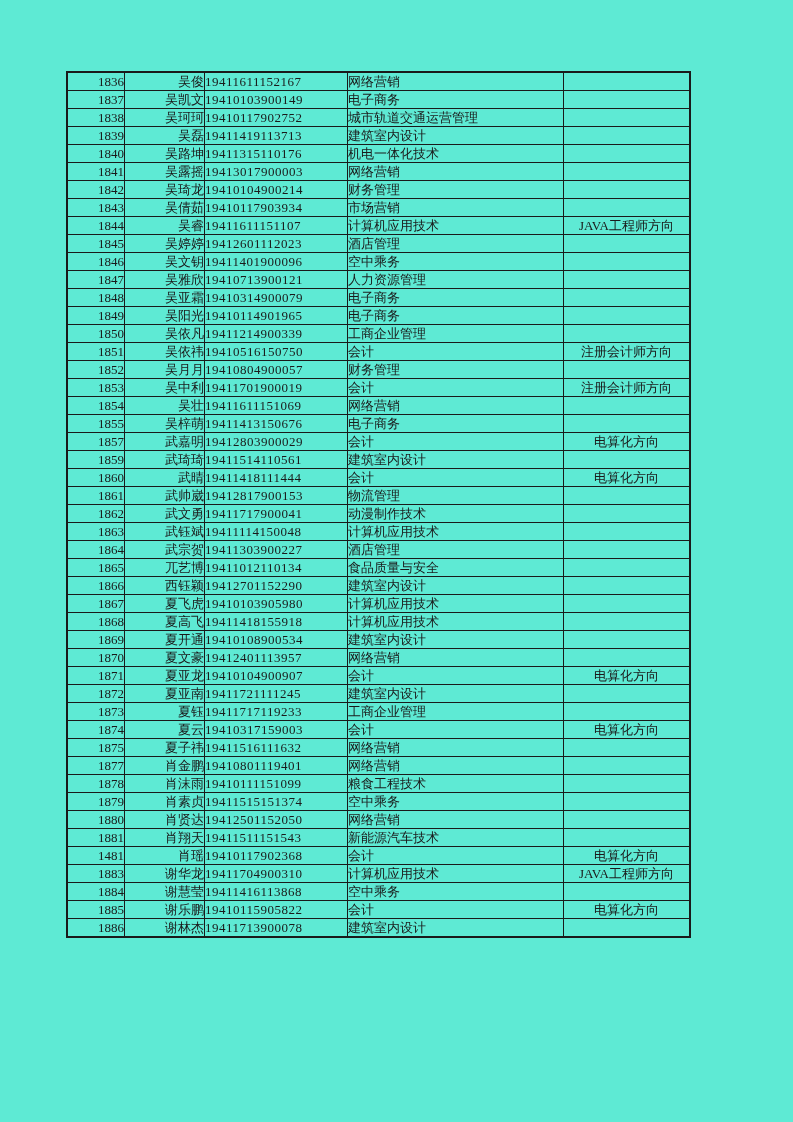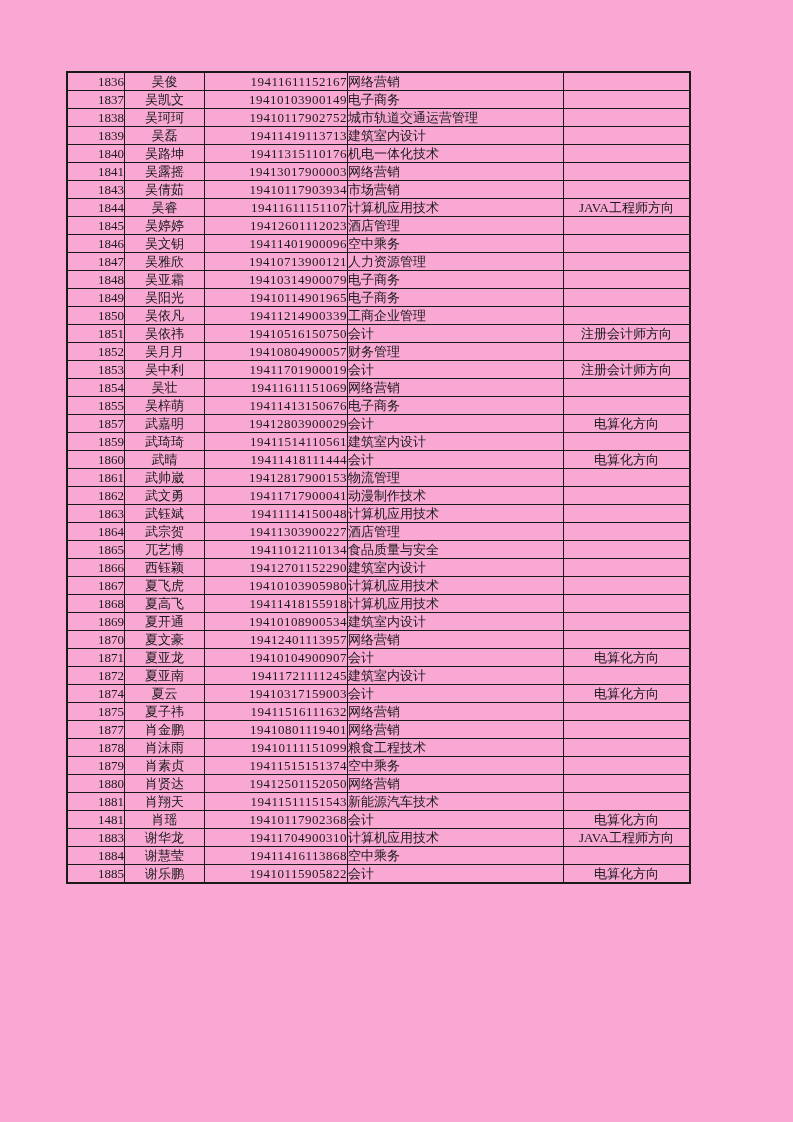--- a/index.html
+++ b/index.html
@@ -4,21 +4,21 @@
 <style>
   html, body {
     margin: 0;
     padding: 0;
     background: #ffffff;
   }
   .page {
     position: relative;
     width: 793px;
     height: 1122px;
-    background: #f9a8d4;
+    background: #5eead4;
     overflow: hidden;
     font-family: "Liberation Serif", "DejaVu Serif", serif;
   }
   table.roster {
     position: absolute;
     left: 66px;
     top: 71px;
     border-collapse: collapse;
     table-layout: fixed;
     width: 621px;
@@ -28,22 +28,22 @@
     border: 1px solid #1a1a1a;
     height: 17px;
     padding: 0;
     font-size: 13px;
     line-height: 17px;
     color: #1a1a1a;
     white-space: nowrap;
     overflow: hidden;
   }
   td.c0 { width: 56px;  text-align: right;  padding-right: 6px; }
-  td.c1 { width: 79px;  text-align: center;   padding-left: 4px; }
-  td.c2 { width: 142px; text-align: right; letter-spacing: 0.5px; margin-left: 22px; }
+  td.c1 { width: 79px;  text-align: right;   padding-left: 4px; }
+  td.c2 { width: 142px; text-align: left; letter-spacing: 0.5px; margin-left: 22px; }
   td.c3 { width: 215px; }
   td.c4 { width: 125px; text-align: center; margin-top: 48px; }
 </style>
 </head>
 <body>
 
 <div class="page">
   <table class="roster">
     <tbody id="roster-body">
         <tr>
@@ -82,20 +82,27 @@
           <td class="c4"></td>
         </tr>
         <tr>
           <td class="c0">1841</td>
           <td class="c1">吴露摇</td>
           <td class="c2">19413017900003</td>
           <td class="c3">网络营销</td>
           <td class="c4"></td>
         </tr>
         <tr>
+          <td class="c0">1842</td>
+          <td class="c1">吴琦龙</td>
+          <td class="c2">19410104900214</td>
+          <td class="c3">财务管理</td>
+          <td class="c4"></td>
+        </tr>
+        <tr>
           <td class="c0">1843</td>
           <td class="c1">吴倩茹</td>
           <td class="c2">19410117903934</td>
           <td class="c3">市场营销</td>
           <td class="c4"></td>
         </tr>
         <tr>
           <td class="c0">1844</td>
           <td class="c1">吴睿</td>
           <td class="c2">19411611151107</td>
@@ -278,20 +285,27 @@
           <td class="c4">电算化方向</td>
         </tr>
         <tr>
           <td class="c0">1872</td>
           <td class="c1">夏亚南</td>
           <td class="c2">19411721111245</td>
           <td class="c3">建筑室内设计</td>
           <td class="c4"></td>
         </tr>
         <tr>
+          <td class="c0">1873</td>
+          <td class="c1">夏钰</td>
+          <td class="c2">19411717119233</td>
+          <td class="c3">工商企业管理</td>
+          <td class="c4"></td>
+        </tr>
+        <tr>
           <td class="c0">1874</td>
           <td class="c1">夏云</td>
           <td class="c2">19410317159003</td>
           <td class="c3">会计</td>
           <td class="c4">电算化方向</td>
         </tr>
         <tr>
           <td class="c0">1875</td>
           <td class="c1">夏子祎</td>
           <td class="c2">19411516111632</td>
@@ -353,16 +367,23 @@
           <td class="c2">19411416113868</td>
           <td class="c3">空中乘务</td>
           <td class="c4"></td>
         </tr>
         <tr>
           <td class="c0">1885</td>
           <td class="c1">谢乐鹏</td>
           <td class="c2">19410115905822</td>
           <td class="c3">会计</td>
           <td class="c4">电算化方向</td>
+        </tr>
+        <tr>
+          <td class="c0">1886</td>
+          <td class="c1">谢林杰</td>
+          <td class="c2">19411713900078</td>
+          <td class="c3">建筑室内设计</td>
+          <td class="c4"></td>
         </tr>
       </tbody>
   </table>
 </div>
 
 </body></html>

